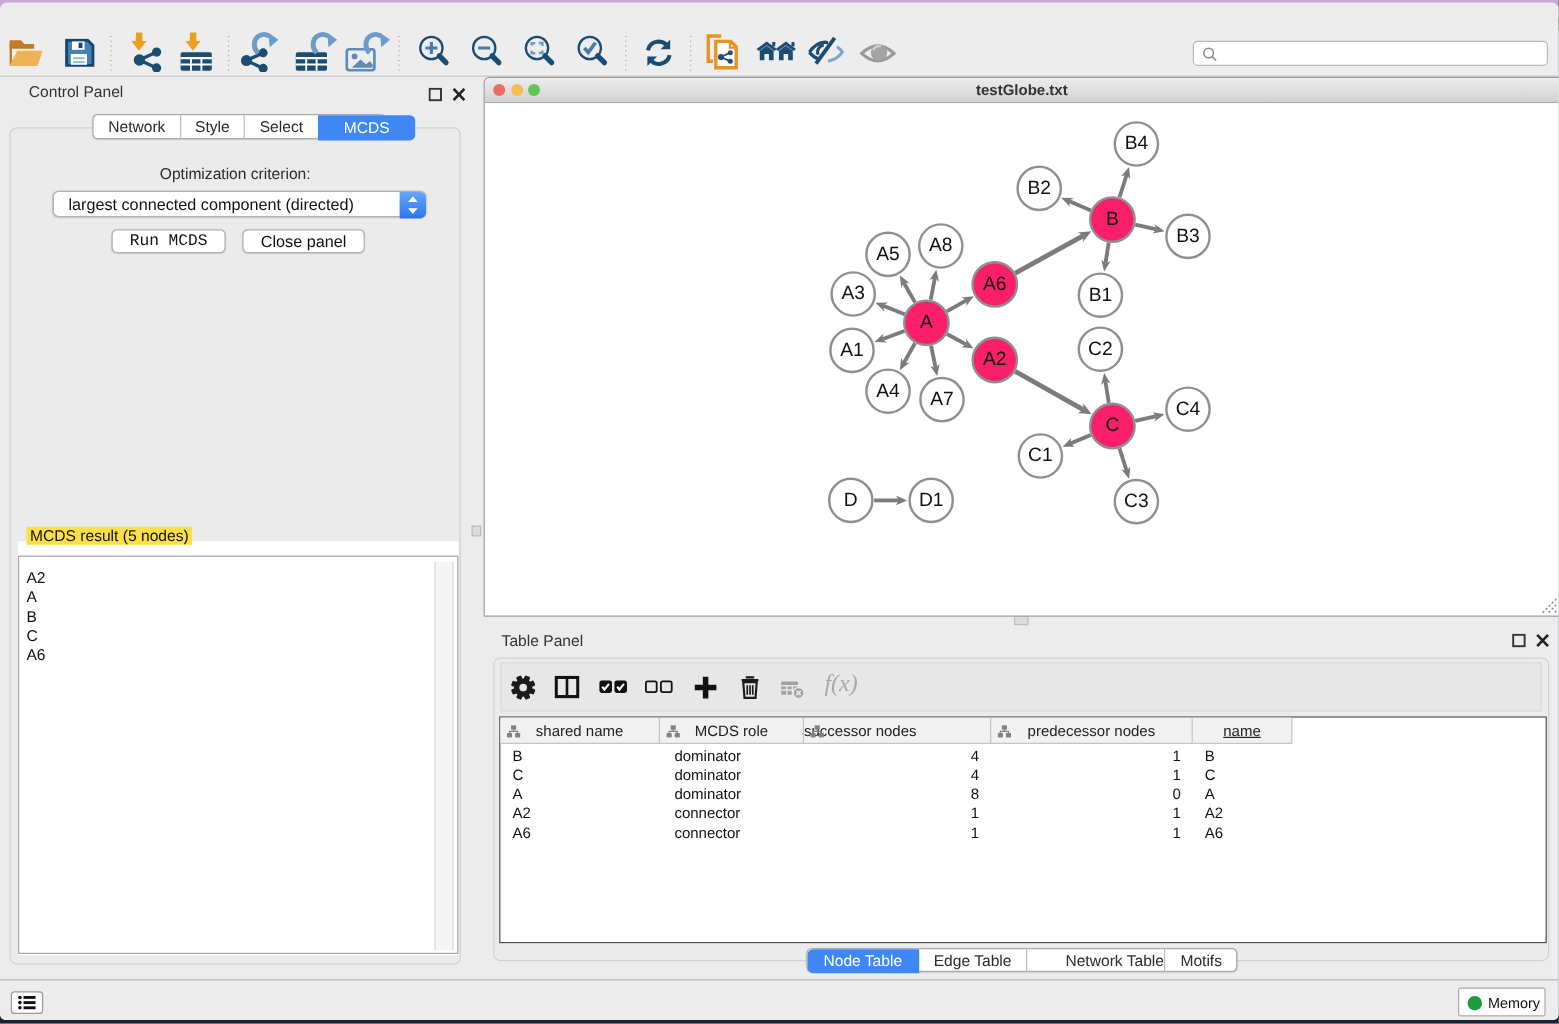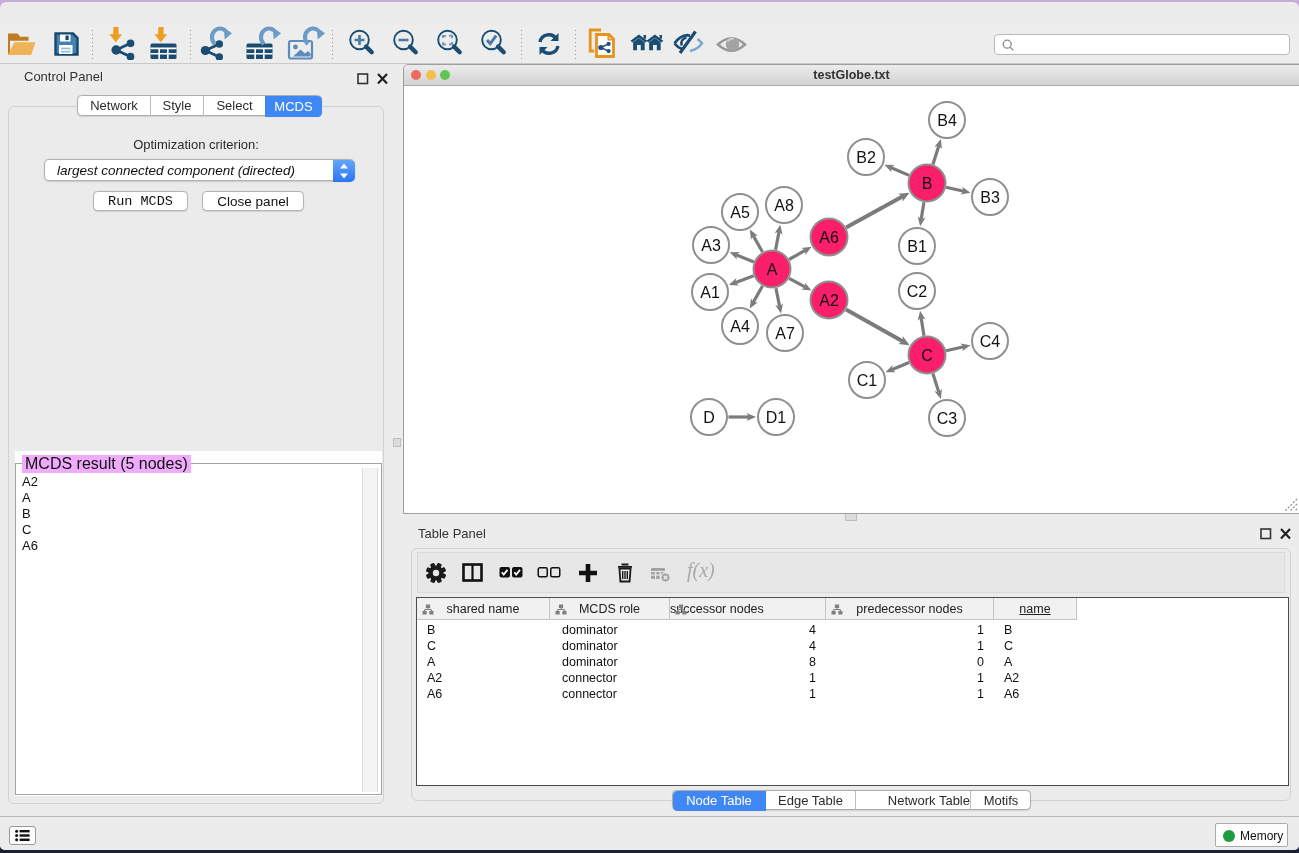--- a/index.html
+++ b/index.html
@@ -145,38 +145,38 @@
 <div class="abs" style="left:24px;top:67px;font-size:13px;color:#333;">Control Panel</div>
 <svg class="abs" style="left:357px;top:71px" width="34" height="12" viewBox="0 0 34 12">
  <rect x="1" y="1" width="9.5" height="9.5" fill="none" stroke="#333" stroke-width="1.6"></rect>
  <path d="M21 1 L30 10.5 M30 1 L21 10.5" stroke="#222" stroke-width="2.2"></path>
 </svg>
 <div class="abs" style="left:8px;top:104px;width:376px;height:698px;background:#ebebeb;border:1px solid #d2d2d2;border-radius:6px;"></div>
 <div class="abs" style="left:77px;top:93px;width:245px;height:21px;background:#fff;border:0.5px solid #adadad;border-radius:4.5px;font-size:13px;color:#2b2b2b;box-shadow:0 0.5px 1px rgba(0,0,0,0.12);padding-left:10px;">
  <div class="abs" style="left:0;top:0;width:73px;height:20px;line-height:20px;text-align:center;border-right:1px solid #bdbdbd;">Network</div>
  <div class="abs" style="left:73px;top:0;width:53px;height:20px;line-height:20px;text-align:center;border-right:1px solid #bdbdbd;">Style</div>
  <div class="abs" style="left:126px;top:0;width:61px;height:36px;line-height:20px;text-align:center;">Select</div>
- <div class="abs" style="left:187px;top:-0.5px;width:57px;height:21px;line-height:21px;text-align:center;background:#3f87f5;color:#fff;border-radius:0 4.5px 4.5px 0;">MCDS</div>
+ <div class="abs" style="left:187px;top:-0.5px;width:81px;height:21px;line-height:21px;text-align:center;background:#3f87f5;color:#fff;border-radius:0 4.5px 4.5px 0;">MCDS</div>
 </div>
 <div class="abs" style="left:8px;top:135px;width:376px;text-align:center;font-size:13px;color:#2b2b2b;">Optimization criterion:</div>
-<div class="abs" style="left:44px;top:157px;width:311px;height:22px;background:#fff;border:0.5px solid #b2b2b2;border-radius:5px;box-shadow:0 0.5px 1.5px rgba(0,0,0,0.15);font-style:italic;">
+<div class="abs" style="left:44px;top:157px;width:311px;height:22px;background:#fff;border:0.5px solid #b2b2b2;border-radius:5px;box-shadow:0 0.5px 1.5px rgba(0,0,0,0.15);">
  <div class="abs" style="left:12px;top:2.5px;font-size:13.5px;color:#111;">largest connected component (directed)</div>
  <div class="abs" style="right:-0.5px;top:-0.5px;width:22px;height:22px;background:linear-gradient(#64a5fb,#2a76f2);border-radius:0 5px 5px 0;">
   <svg width="22" height="22" viewBox="0 0 22 22">
           <path d="M11 3.6 L15 8.4 H7 Z" fill="#fff"></path>
           <path d="M11 18.4 L15 13.6 H7 Z" fill="#fff"></path>
         </svg>
  </div>
 </div>
 <div class="abs" style="left:93px;top:189px;width:95px;height:20px;background:#fff;border:0.5px solid #b2b2b2;border-radius:4.5px;text-align:center;line-height:19px;font-size:13.5px;color:#111;box-shadow:0 0.5px 1px rgba(0,0,0,0.12);font-family:Liberation Mono, monospace;">Run MCDS</div>
 <div class="abs" style="left:202px;top:189px;width:102px;height:20px;background:#fff;border:0.5px solid #b2b2b2;border-radius:4.5px;text-align:center;line-height:19px;font-size:13.5px;color:#111;box-shadow:0 0.5px 1px rgba(0,0,0,0.12);">Close panel</div>
 
 <div class="abs" style="left:15px;top:449px;width:367px;height:345px;background:#fff;"></div>
 <div class="abs" style="left:15px;top:461px;width:367px;height:332px;border:1px solid #a3a3a3;"></div>
-<div class="abs" style="left:22px;top:453px;background:#f0abfc;padding:0 3px;font-size:16px;color:#111;">MCDS result (5 nodes)</div>
+<div class="abs" style="left:22px;top:437px;background:#fde047;padding:0 3px;font-size:13px;color:#111;">MCDS result (5 nodes)</div>
 <div class="abs" style="left:362px;top:466px;width:16px;height:324px;background:#f4f4f4;border-left:1px solid #dcdcdc;border-right:1px solid #dcdcdc;"></div>
 <div class="abs" style="left:22px;top:472px;font-size:13px;line-height:16px;color:#111;">A2<br>A<br>B<br>C<br>A6</div>
 
 <div class="abs" style="left:393px;top:436px;width:8px;height:9px;background:#dcdcdc;border:1px solid #bdbdbd;"></div>
 <div class="abs" style="left:845px;top:511px;width:12px;height:8px;background:#dcdcdc;border:1px solid #bdbdbd;"></div>
 
 <div class="abs" style="left:403px;top:62px;width:897px;height:450px;border:1px solid #9e9e9e;border-radius:5px 0 0 0;background:#fff;">
  <div class="abs" style="left:0;top:0;width:100%;height:21px;background:linear-gradient(#ececec,#d2d2d2);border-bottom:1px solid #ababab;border-radius:5px 0 0 0;">
   <div class="abs" style="left:7px;top:5px;width:10px;height:10px;border-radius:50%;background:#ed6a5f;"></div>
   <div class="abs" style="left:21.5px;top:5px;width:10px;height:10px;border-radius:50%;background:#f5bf4f;"></div>

